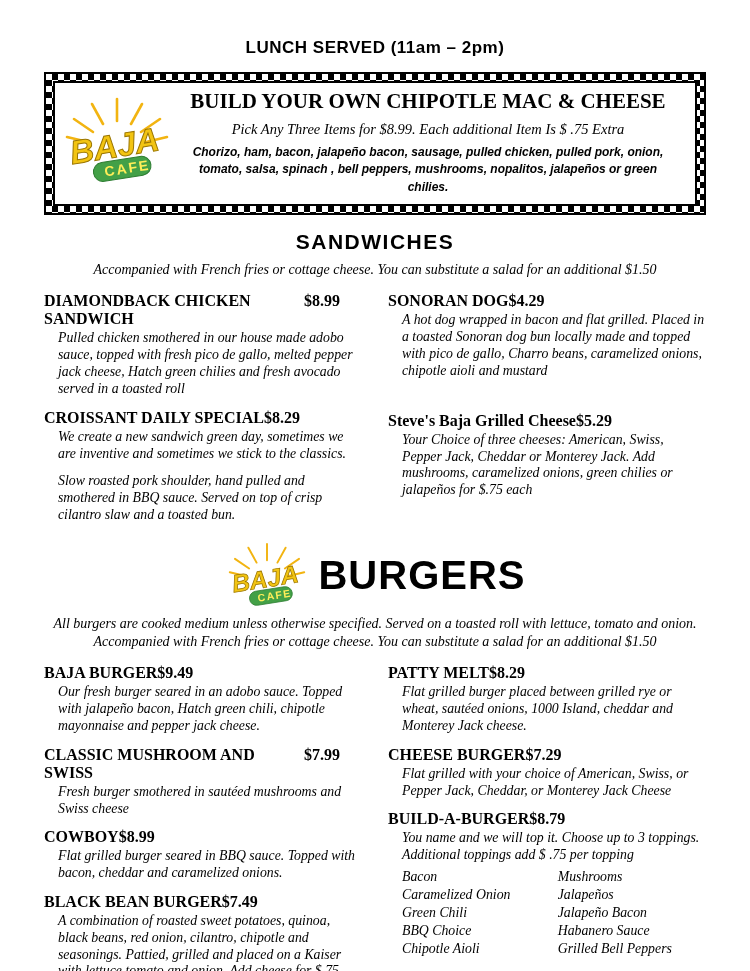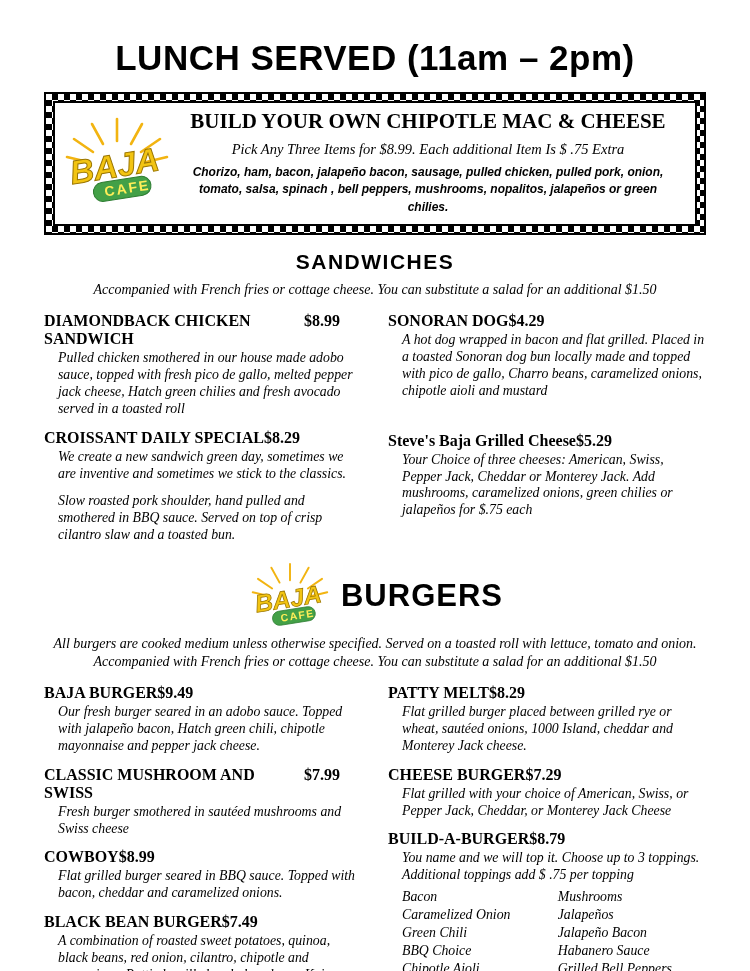--- a/index.html
+++ b/index.html
@@ -1,20 +1,20 @@
 <!DOCTYPE html>
 <html><head>
 <meta charset="utf-8">
 <style>
   html,body { margin:0; padding:0; background:#ffffff; }
   body { width:750px; height:971px; font-family:"Liberation Serif",serif; color:#000; }
   .page { box-sizing:border-box; width:750px; height:971px; padding:34px 44px 0 44px; overflow:hidden; }
 
   .lunch-title { text-align:center; font-family:"Liberation Sans",sans-serif; font-weight:bold;
-                 font-size:35px; letter-spacing:.5px; margin:4px 0 14px; }
+                 font-size:17px; letter-spacing:.5px; margin:4px 0 14px; }
 
   
   .fancy { border:2px solid #000; padding:7px;
            background:repeating-conic-gradient(#000 0% 25%, #fff 0% 50%) 0 0 / 12px 12px; }
   .fancy-inner { border:2px solid #000; background:#fff; display:flex; align-items:center;
                  padding:4px 16px 8px 6px; }
   .logo-box { flex:0 0 116px; }
   .logo-svg { width:112px; height:94px; display:block; }
   .logo-svg-sm { width:86px; height:70px; display:block; }
   svg text { font-family:"Liberation Sans",sans-serif; }
@@ -32,21 +32,21 @@
   .cols { display:flex; gap:26px; margin-top:13px; }
   .col { flex:1; min-width:0; }
 
   .menu-item { margin-bottom:11px; }
   .item-head { display:flex; justify-content:flex-start; align-items:baseline;
                font-weight:bold; font-size:16px; padding-right:22px; }
   .item-desc { font-style:italic; font-size:13.8px; line-height:1.22; padding-left:14px; margin-top:2px; }
   .grilled-cheese-offset { margin-top:32px; }
 
   .burgers-head { display:flex; justify-content:center; align-items:center; gap:8px; margin:6px 0 4px; }
-  .burgers-title { font-family:"Liberation Sans",sans-serif; font-weight:bold; font-size:31px; letter-spacing:1px; }
+  .burgers-title { font-family:"Liberation Sans",sans-serif; font-weight:bold; font-size:40px; letter-spacing:1px; }
 
   .toppings { display:grid; grid-template-columns:1.05fr 1fr; font-style:italic; font-size:13.8px;
               line-height:1.3; padding-left:14px; margin-top:4px; }
 </style>
 </head>
 <body>
 
 <div class="page">
 
   <div class="lunch-title">LUNCH SERVED (11am – 2pm)</div>

